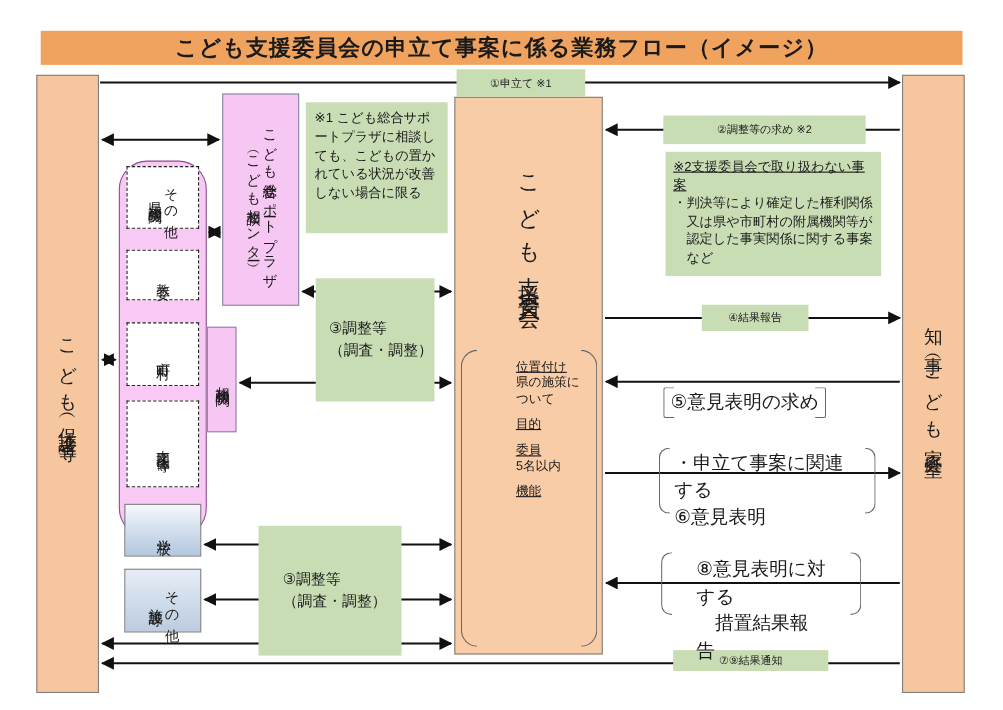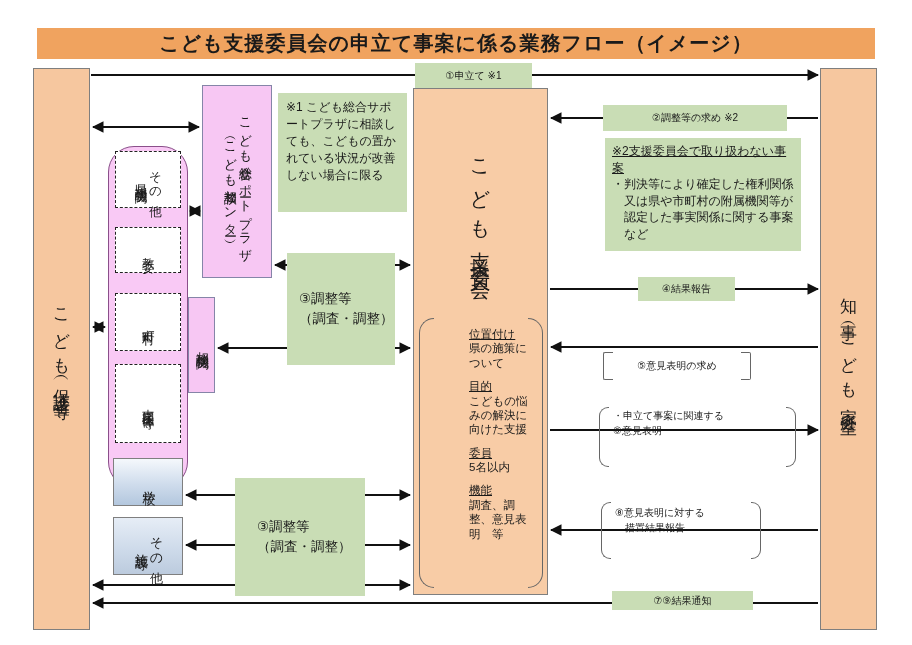--- a/index.html
+++ b/index.html
@@ -69,29 +69,29 @@
   .flowlabel{display:flex;align-items:center;justify-content:center;font-size:10px;}
   .l1{left:415px;top:63px;width:117px;height:25px;}
   .l2{left:603px;top:105px;width:184px;height:26px;}
   .l4{left:638px;top:277px;width:97px;height:24px;text-align:right;}
   .l79{left:612px;top:591px;width:141px;height:19px;}
   .note{font-size:12px;line-height:1.42;}
   .note1{left:278px;top:93px;width:129px;height:119px;padding:6px 8px;}
   .note2{left:605px;top:138px;width:196px;height:113px;padding:5px 7px;line-height:1.38;}
   .note2 .hang{padding-left:1em;text-indent:-1em;}
   
-  .bracket{position:absolute;box-sizing:border-box;font-size:10px;line-height:1.45;}
+  .bracket{position:absolute;box-sizing:border-box;font-size:17px;line-height:1.45;}
   .bracket::before,.bracket::after{content:"";position:absolute;top:0;bottom:0;width:9px;border:1.4px solid #666;}
   .bracket::before{left:0;border-right:none;border-radius:9px 0 0 9px;}
   .bracket::after{right:0;border-left:none;border-radius:0 9px 9px 0;}
   .bracket.square::before{border-radius:2px 0 0 2px;}
   .bracket.square::after{border-radius:0 2px 2px 0;}
   .l5{left:603px;top:352px;width:148px;height:28px;display:flex;align-items:center;justify-content:center;}
   .l6{left:599px;top:407px;width:197px;height:60px;padding:2px 14px;}
-  .l8{left:601px;top:502px;width:160px;height:57px;padding:4px 14px;}
+  .l8{left:601px;top:502px;width:182px;height:57px;padding:4px 32px;}
   .arrows{left:0;top:0;width:912px;height:645px;}
 </style>
 </head>
 <body>
 
 <div id="stage">
 
   <svg class="abs arrows" width="912" height="645" viewBox="0 0 912 645">
     <defs>
       <marker id="ah" viewBox="0 0 10 10" refX="9" refY="5" markerWidth="6.5" markerHeight="6.5" orient="auto-start-reverse">
@@ -170,29 +170,27 @@
   <div class="abs centercol"></div>
   <div class="abs committee-name">こども支援委員会</div>
   <div class="abs big-bracket"></div>
   <div class="abs committee-detail">
     <div class="sec">
       <div class="sec-h">位置付け</div>
       <div>県の施策について</div>
     </div>
     <div class="sec">
       <div class="sec-h">目的</div>
-      <div>こどもの悩みの解決に向けた支援</div>
     </div>
     <div class="sec">
       <div class="sec-h">委員</div>
       <div>5名以内</div>
     </div>
     <div class="sec">
       <div class="sec-h">機能</div>
-      <div>調査、調整、意見表明　等</div>
     </div>
   </div>
 
   <div class="abs green g3a">
     <div>③調整等</div>
     <div>（調査・調整）</div>
   </div>
   <div class="abs green g3b">
     <div>③調整等</div>
     <div>（調査・調整）</div>

